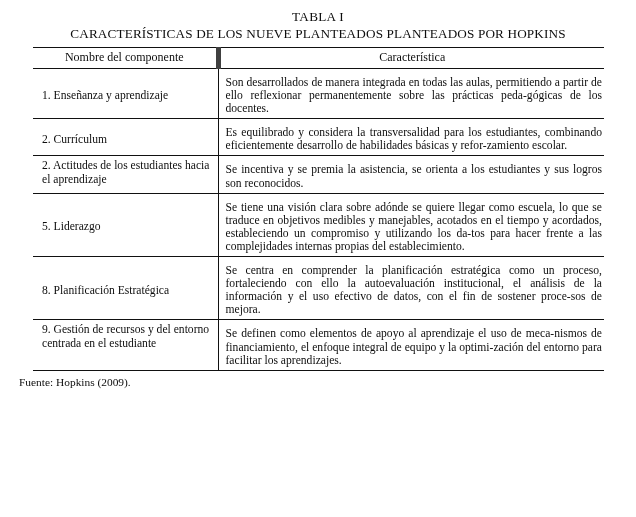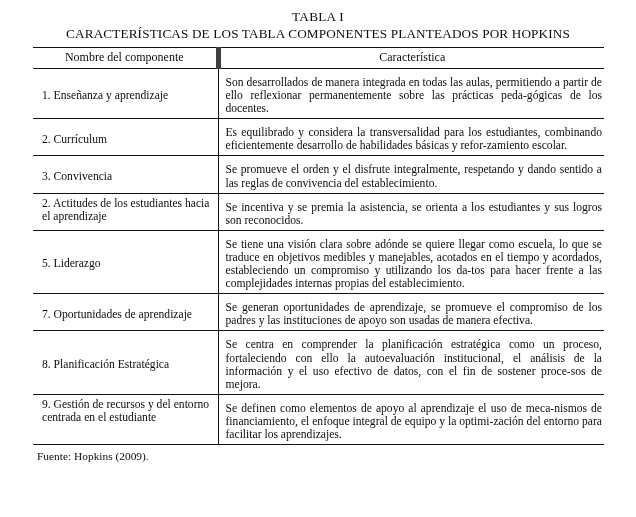--- a/index.html
+++ b/index.html
@@ -93,33 +93,33 @@
     text-justify: inter-word;
     hyphens: manual;
     padding-left: 7px;
     padding-right: 2px;
     vertical-align: top;
   }
   tbody td.desc.mid { vertical-align: middle; }
 
   
   .fuente {
-    margin: 4px 0 0 37px;
+    margin: 4px 0 0 19px;
     font-size: 11.4px;
     line-height: 14px;
   }
 </style>
 </head>
 <body>
 
 <div class="page">
 
   <div class="title-block">
     <div class="title-line1">TABLA I</div>
-    <div class="title-line2">CARACTERÍSTICAS DE LOS TABLA COMPONENTES PLANTEADOS POR HOPKINS</div>
+    <div class="title-line2">CARACTERÍSTICAS DE LOS NUEVE PLANTEADOS PLANTEADOS POR HOPKINS</div>
   </div>
 
   <div class="table-wrap">
     <table class="tabla">
       <colgroup>
           <col class="c1">
           <col class="c2">
         </colgroup>
       <thead>
         <tr>
@@ -130,34 +130,26 @@
       <tbody>
         <tr>
           <td class="name centered">1. Enseñanza y aprendizaje</td>
           <td class="desc">Son desarrollados de manera integrada en todas las aulas, permitiendo a partir de ello reflexionar permanentemente sobre las prácticas peda-gógicas de los docentes.</td>
         </tr>
         <tr>
           <td class="name centered">2. Currículum</td>
           <td class="desc">Es equilibrado y considera la transversalidad para los estudiantes, combinando eficientemente desarrollo de habilidades básicas y refor-zamiento escolar.</td>
         </tr>
         <tr>
-          <td class="name centered">3. Convivencia</td>
-          <td class="desc mid">Se promueve el orden y el disfrute integralmente, respetando y dando sentido a las reglas de convivencia del establecimiento.</td>
-        </tr>
-        <tr>
           <td class="name topper">2. Actitudes de los estudiantes hacia el aprendizaje</td>
           <td class="desc">Se incentiva y se premia la asistencia, se orienta a los estudiantes y sus logros son reconocidos.</td>
         </tr>
         <tr>
           <td class="name centered">5. Liderazgo</td>
           <td class="desc">Se tiene una visión clara sobre adónde se quiere llegar como escuela, lo que se traduce en objetivos medibles y manejables, acotados en el tiempo y acordados, estableciendo un compromiso y utilizando los da-tos para hacer frente a las complejidades internas propias del establecimiento.</td>
-        </tr>
-        <tr>
-          <td class="name centered">7. Oportunidades de aprendizaje</td>
-          <td class="desc">Se generan oportunidades de aprendizaje, se promueve el compromiso de los padres y las instituciones de apoyo son usadas de manera efectiva.</td>
         </tr>
         <tr>
           <td class="name centered">8. Planificación Estratégica</td>
           <td class="desc">Se centra en comprender la planificación estratégica como un proceso, fortaleciendo con ello la autoevaluación institucional, el análisis de la información y el uso efectivo de datos, con el fin de sostener proce-sos de mejora.</td>
         </tr>
         <tr>
           <td class="name topper">9. Gestión de recursos y del entorno centrada en el estudiante</td>
           <td class="desc">Se definen como elementos de apoyo al aprendizaje el uso de meca-nismos de financiamiento, el enfoque integral de equipo y la optimi-zación del entorno para facilitar los aprendizajes.</td>
         </tr>
       </tbody>

